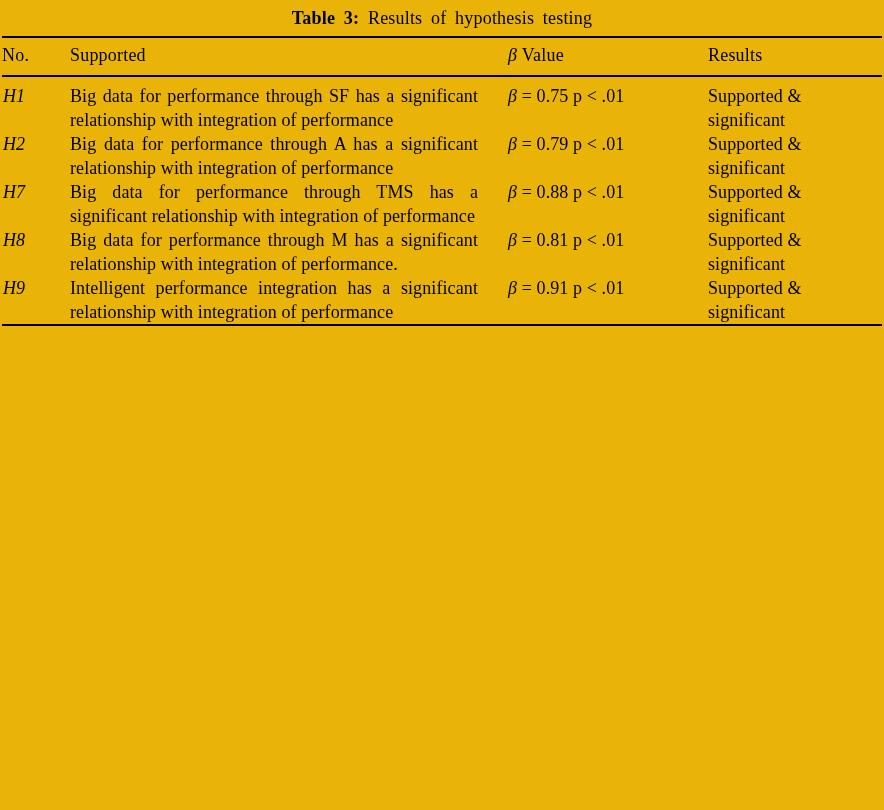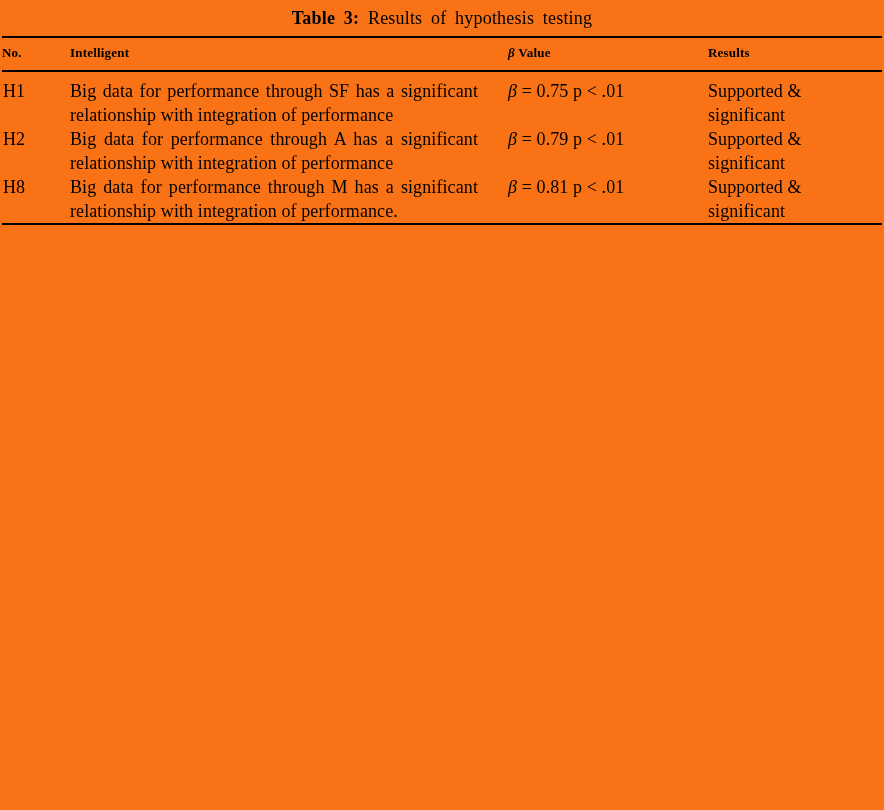--- a/index.html
+++ b/index.html
@@ -9,21 +9,21 @@
     color: #000000;
     font-family: "Liberation Serif", "DejaVu Serif", serif;
   }
   .page {
     position: relative;
     width: 884px;
     height: 810px;
     box-sizing: border-box;
     padding: 5px 2px 16px 2px;
     overflow: hidden;
-    background: #f97316;
+    background: #eab308;
   }
   .caption {
     text-align: center;
     font-size: 18px;
     line-height: 22px;
     margin: 2px 0 7px 0;
     word-spacing: 4px;
     letter-spacing: 0.2px;
   }
   .caption .cap-label { font-weight: bold; }
@@ -34,34 +34,34 @@
     border-top: 2px solid #000;
     border-bottom: 2px solid #000;
     font-size: 18px;
   }
   col.c-no   { width: 68px; }
   col.c-hyp  { width: 438px; }
   col.c-beta { width: 200px; }
   col.c-res  { width: 174px; }
   thead th {
     text-align: left;
-    font-weight: bold;
-    font-size: 13px;
+    font-weight: normal;
+    font-size: 18px;
     padding: 7px 0 9px 0;
     border-bottom: 2px solid #000;
     letter-spacing: 0.2px;
   }
   td {
     vertical-align: top;
     padding: 0;
     line-height: 24px;
     letter-spacing: 0.1px;
   }
   tbody tr:first-child td { padding-top: 7px; }
-  td.no  { padding-left: 1px; }
+  td.no  { padding-left: 1px; font-style: italic; }
   td.hyp, th.h-hyp {
     text-align: justify;
     padding-right: 30px;
   }
   td.beta, th.h-beta { padding-right: 8px; white-space: nowrap; margin-left: 35px; }
   td.beta::first-letter, th.h-beta::first-letter { font-style: italic; }
   td.res { padding-right: 6px; }
 </style>
 </head>
 <body>
@@ -76,40 +76,52 @@
   <table class="results">
     <colgroup>
       <col class="c-no">
         <col class="c-hyp">
         <col class="c-beta">
         <col class="c-res">
     </colgroup>
     <thead>
       <tr>
         <th class="h-no">No.</th>
-        <th class="h-hyp">Intelligent</th>
+        <th class="h-hyp">Supported</th>
         <th class="h-beta">β Value</th>
         <th class="h-res">Results</th>
       </tr>
     </thead>
     <tbody>
       <tr>
         <td class="no">H1</td>
         <td class="hyp">Big data for performance through SF has a significant relationship with integration of performance</td>
         <td class="beta">β = 0.75 p &lt; .01</td>
         <td class="res">Supported &amp; significant</td>
       </tr>
       <tr>
         <td class="no">H2</td>
         <td class="hyp">Big data for performance through A has a significant relationship with integration of performance</td>
         <td class="beta">β = 0.79 p &lt; .01</td>
         <td class="res">Supported &amp; significant</td>
       </tr>
       <tr>
+        <td class="no">H7</td>
+        <td class="hyp">Big data for performance through TMS has a significant relationship with integration of performance</td>
+        <td class="beta">β = 0.88 p &lt; .01</td>
+        <td class="res">Supported &amp; significant</td>
+      </tr>
+      <tr>
         <td class="no">H8</td>
         <td class="hyp">Big data for performance through M has a significant relationship with integration of performance.</td>
         <td class="beta">β = 0.81 p &lt; .01</td>
+        <td class="res">Supported &amp; significant</td>
+      </tr>
+      <tr>
+        <td class="no">H9</td>
+        <td class="hyp">Intelligent performance integration has a significant relationship with integration of performance</td>
+        <td class="beta">β = 0.91 p &lt; .01</td>
         <td class="res">Supported &amp; significant</td>
       </tr>
     </tbody>
   </table>
 
 </div>
 
 </body></html>

